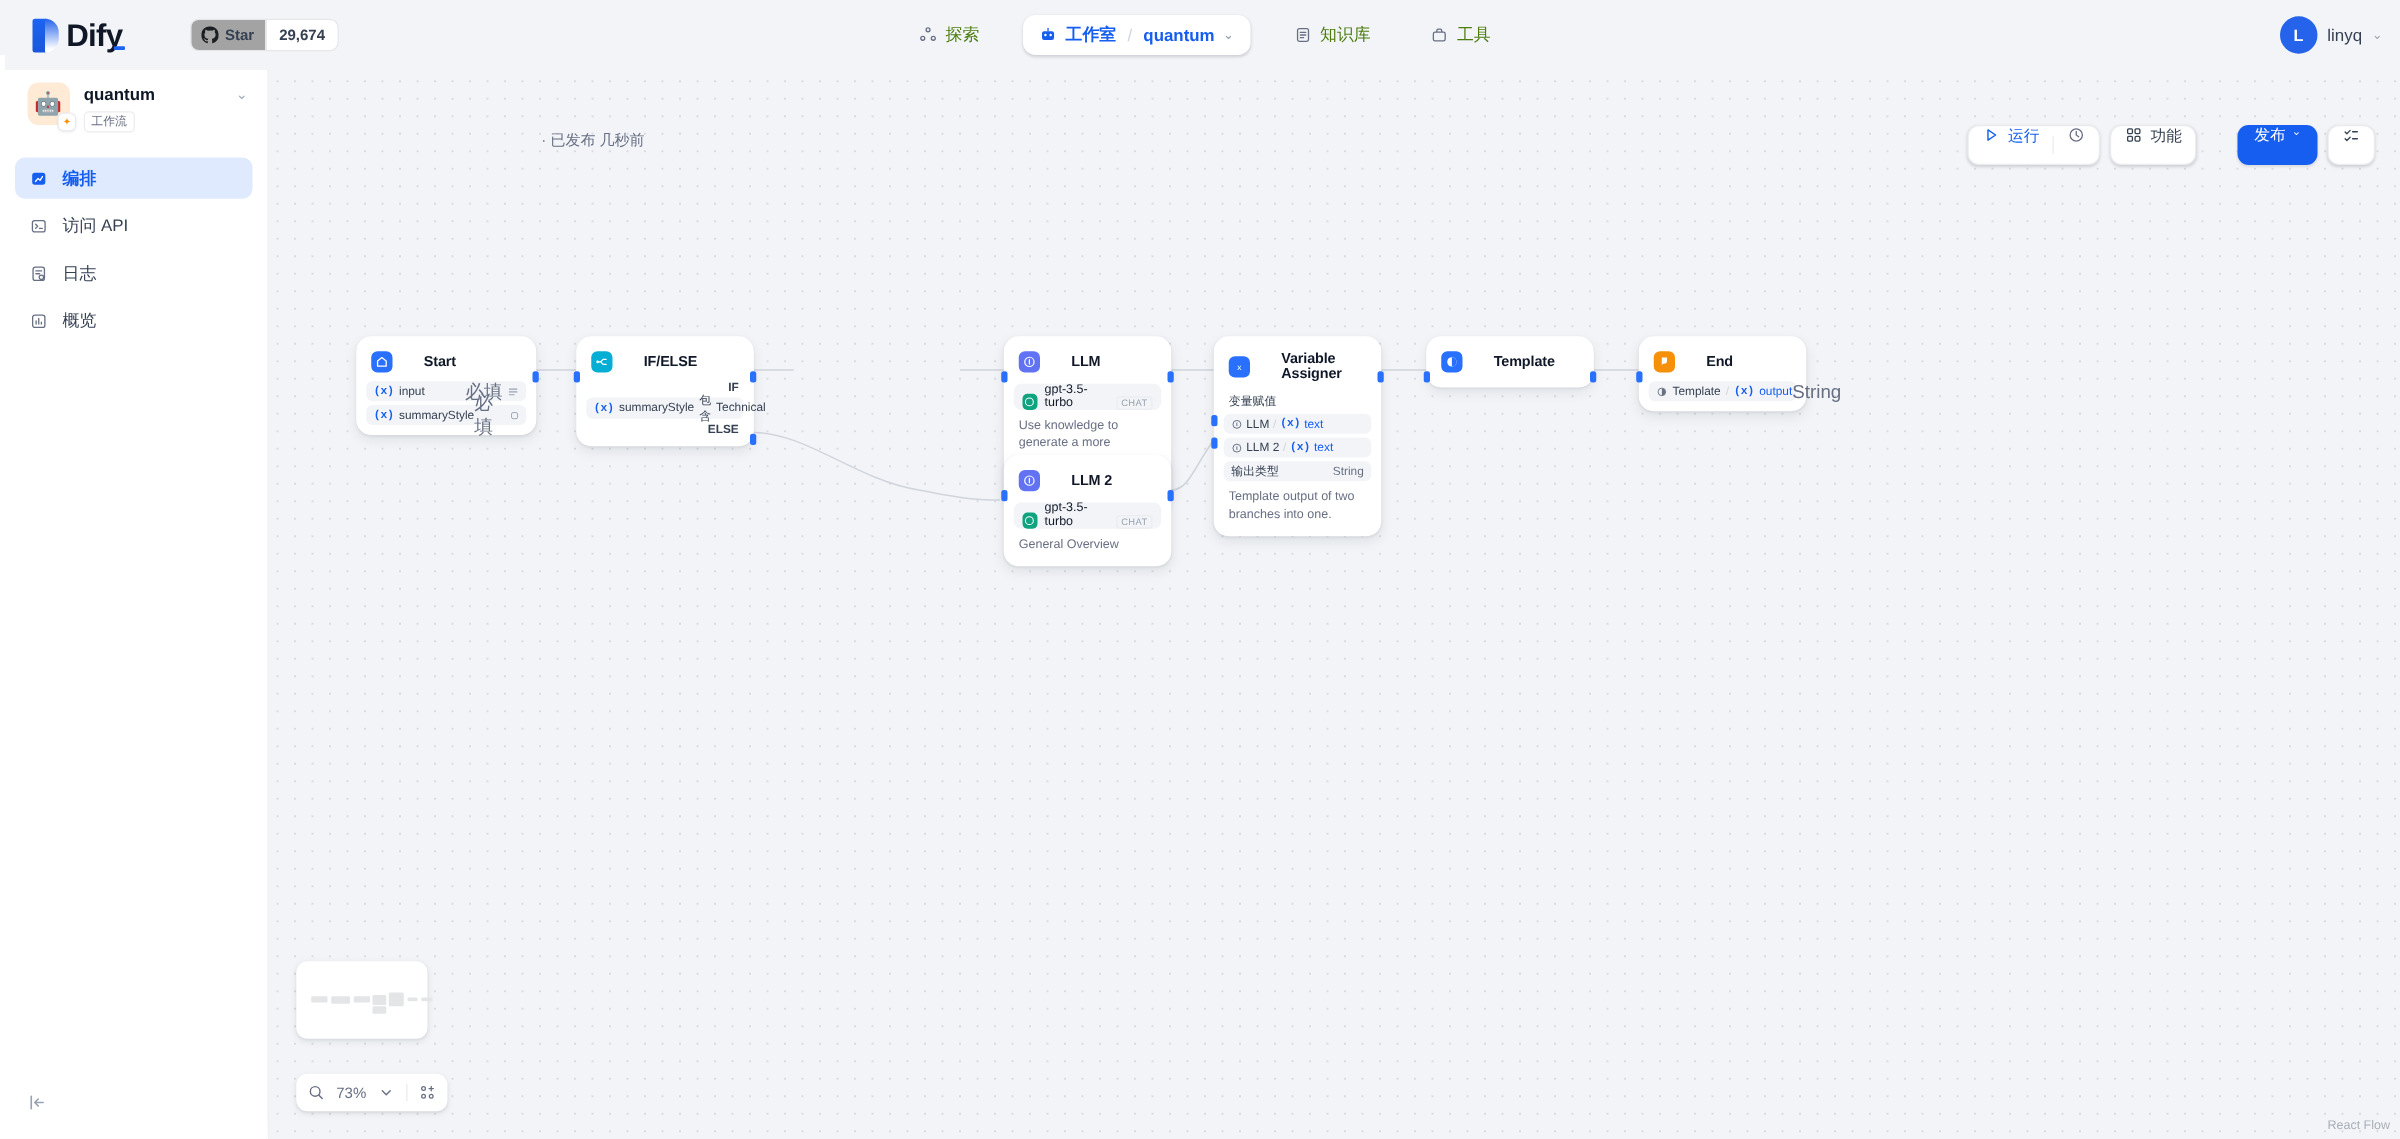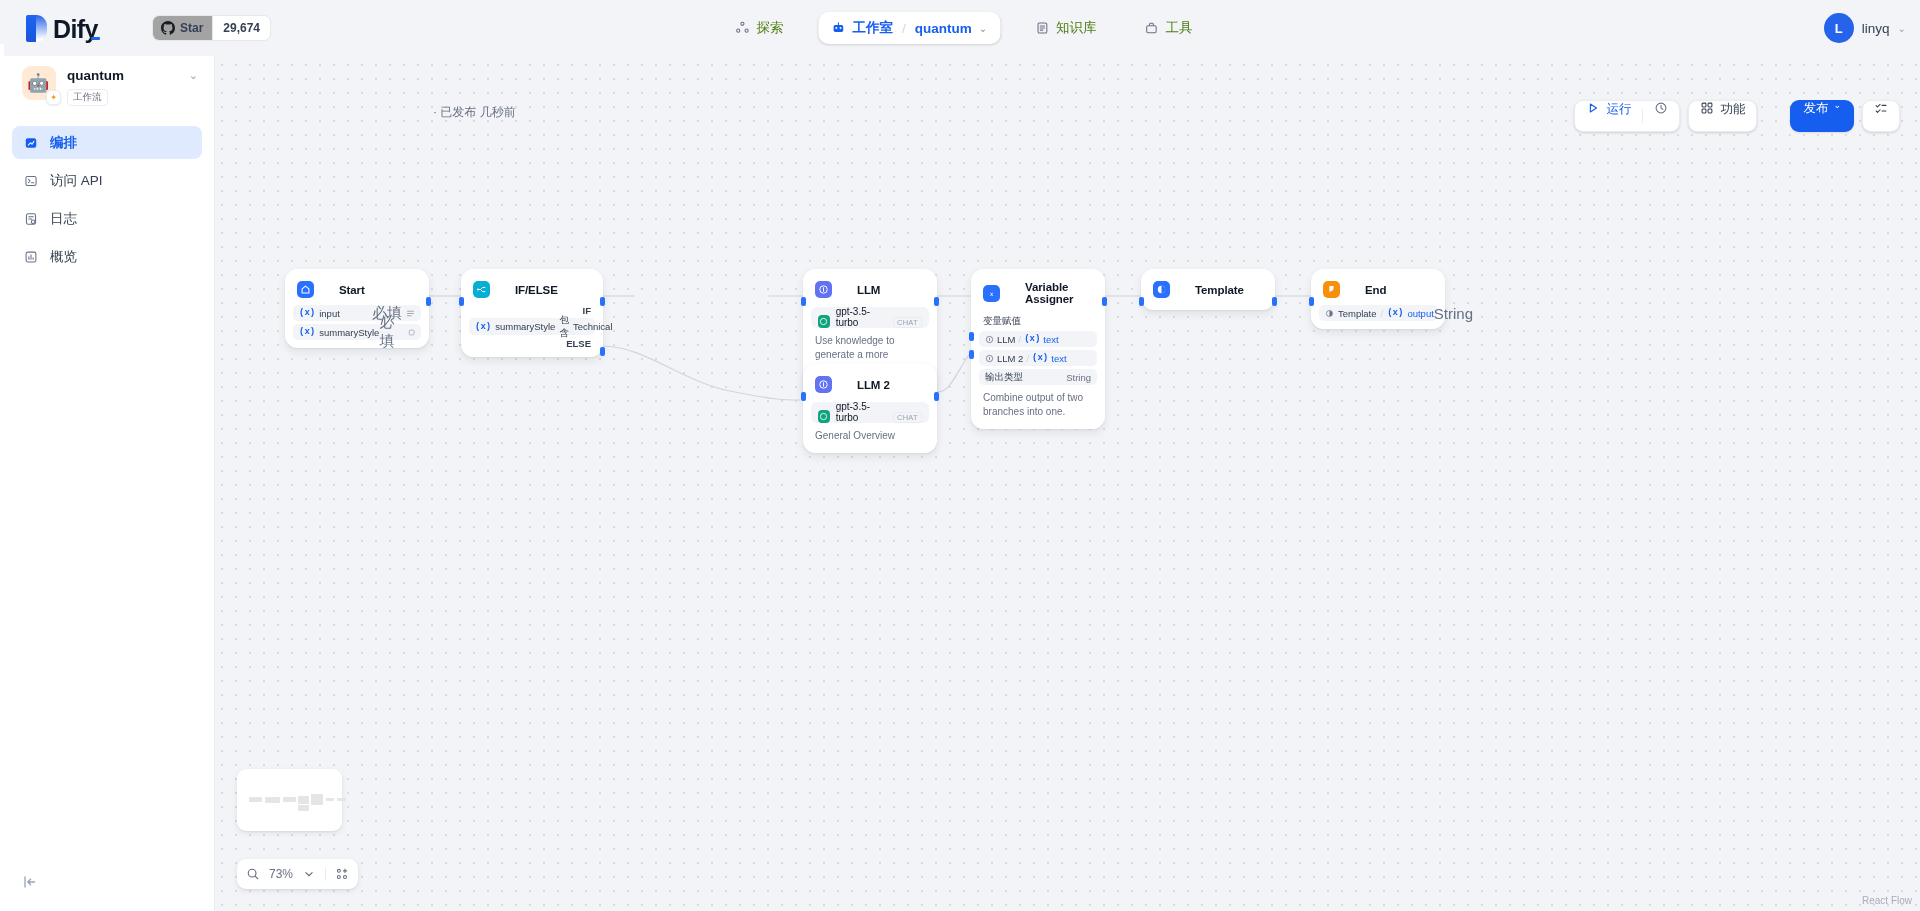--- a/index.html
+++ b/index.html
@@ -562,21 +562,21 @@
         <span>LLM 2</span>
         <span class="sep-slash">/</span>
         <span class="varx">(x)</span>
         <span class="txt-blue">text</span>
       </span>
     </div>
     <div class="kv">
       <span>输出类型</span>
       <span class="val">String</span>
     </div>
-    <div class="desc">Combine output of two branches into one.</div>
+    <div class="desc">Template output of two branches into one.</div>
     <div class="handle" style="left:-3px; top:62px;"></div>
     <div class="handle" style="left:-3px; top:80px;"></div>
     <div class="handle" style="right:-3px; top:27px;"></div>
   </div>
 
   <div class="node" style="left:926px; top:225px; width:134px;">
     <div class="node-hd">
       <span class="node-ico" style="background:#2970FF">
         <svg width="11" height="11" viewBox="0 0 16 16">
             <circle cx="8" cy="8" r="5.4" fill="#fff"></circle>

